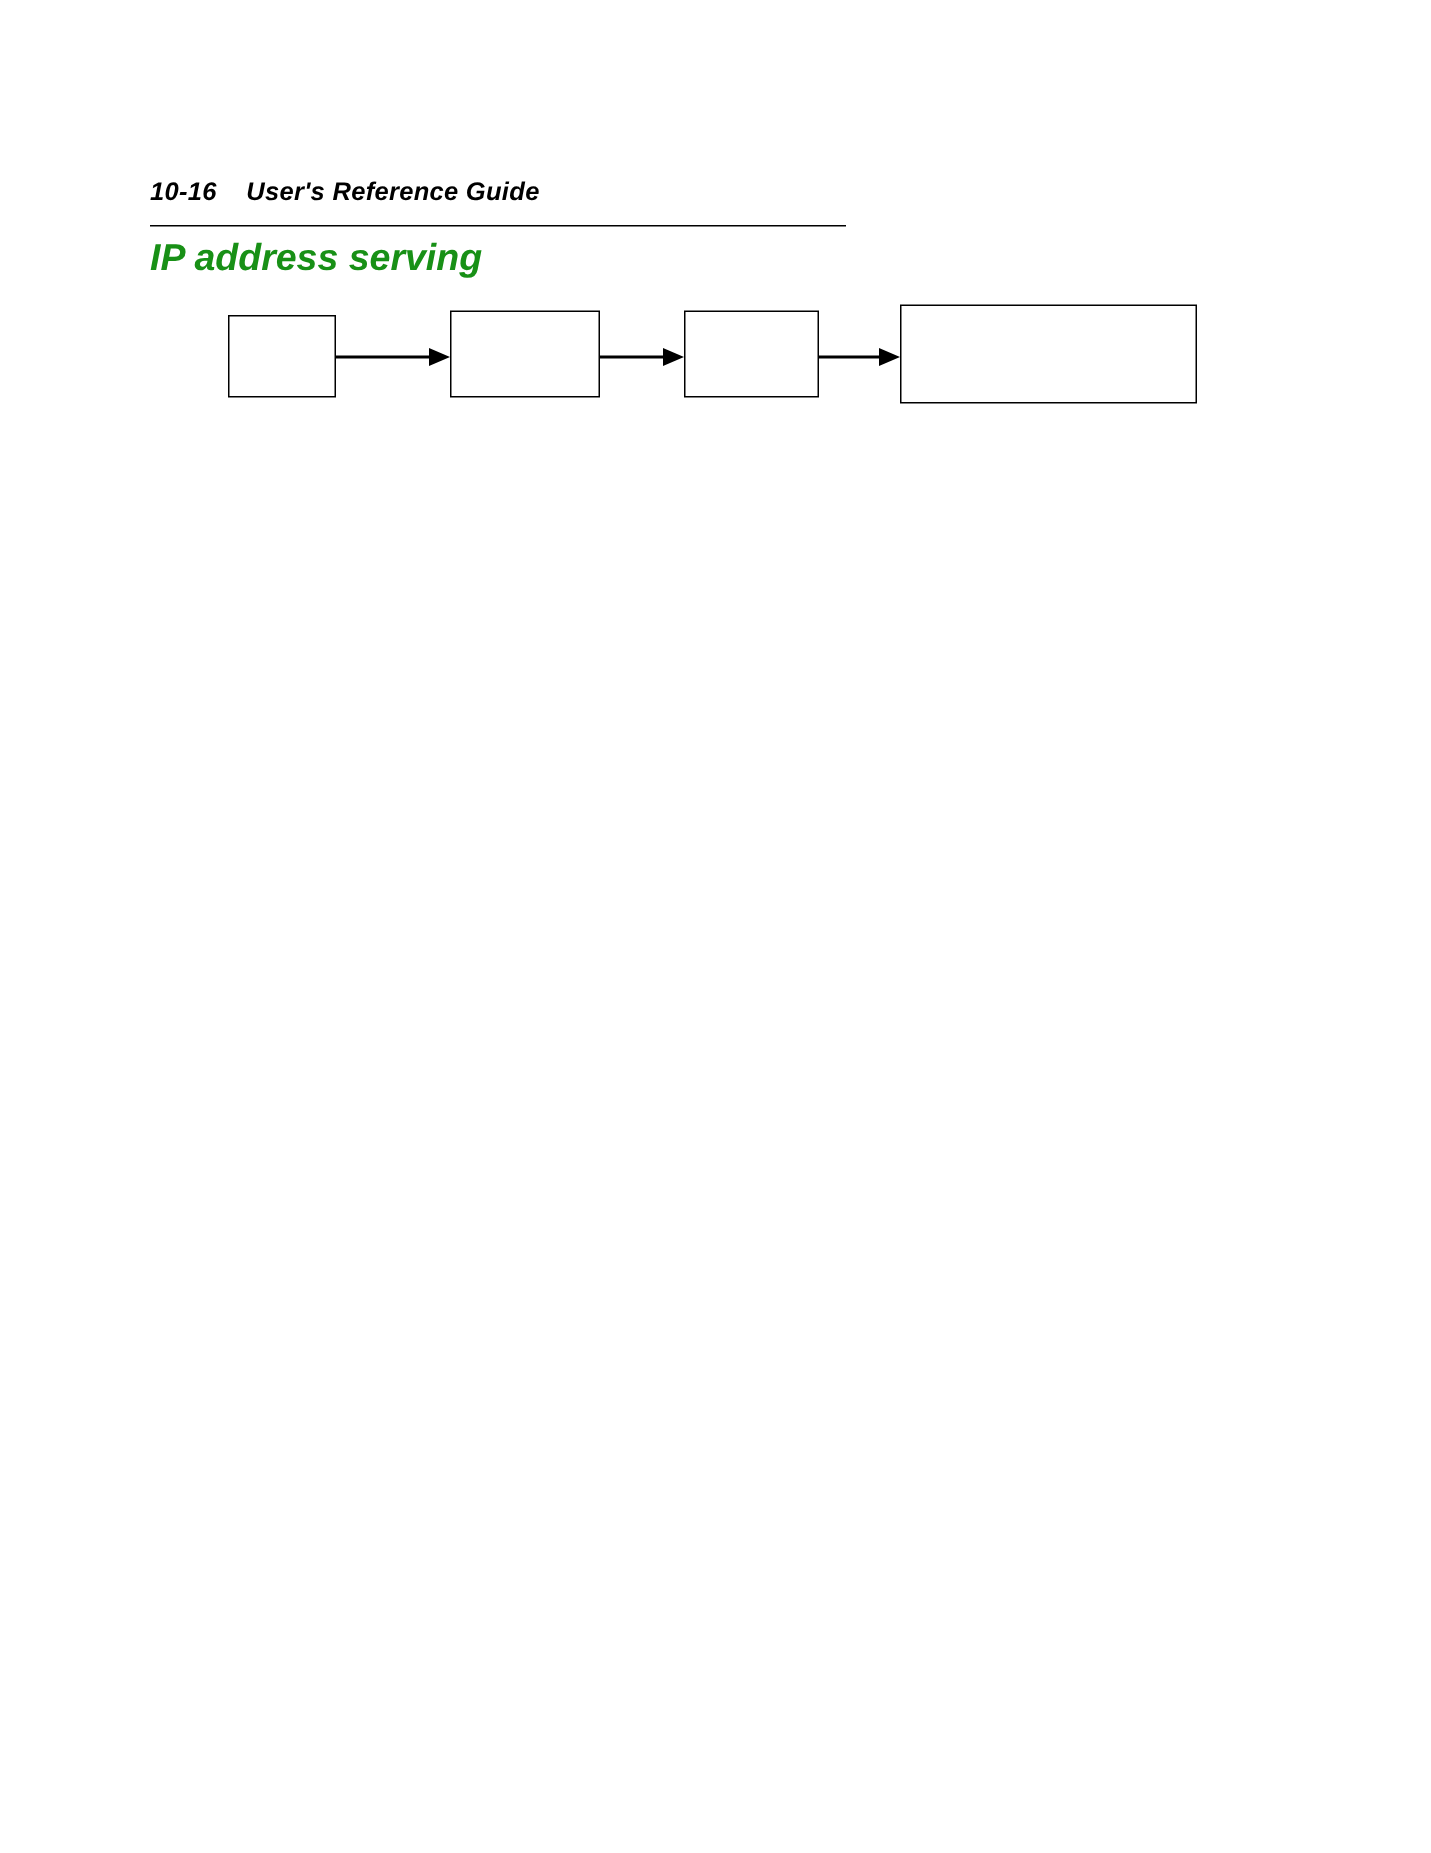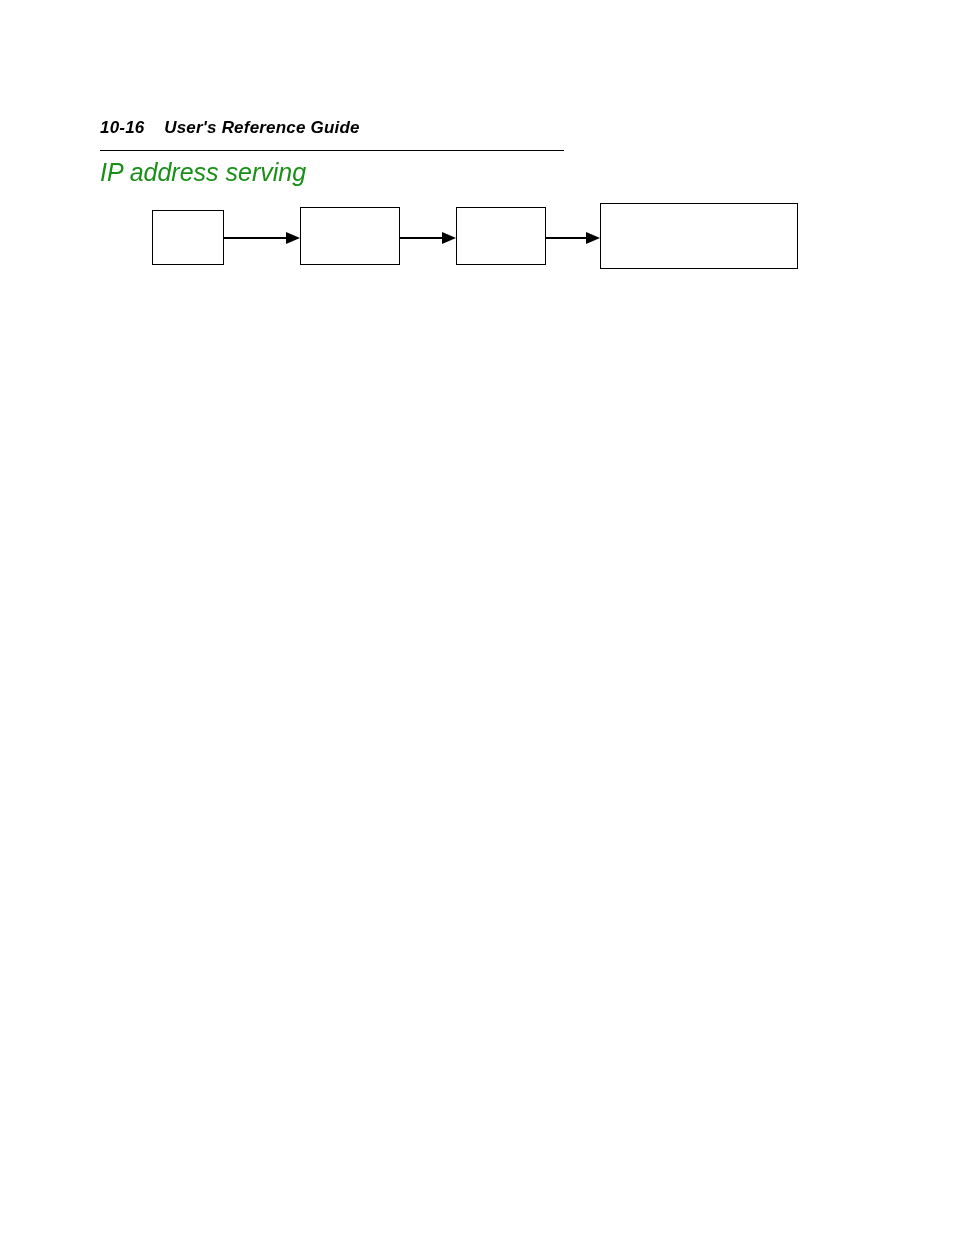--- a/index.html
+++ b/index.html
@@ -20,21 +20,21 @@
     top: 150px;
     width: 464px;
     height: 1px;
     background: #000;
   }
   .section-title {
     position: absolute;
     left: 100px;
     top: 158px;
     font-style: italic;
-    font-weight: 400;
+    font-weight: 700;
     font-size: 25px;
     color: #189016;
   }
   .diagram {
     position: absolute;
     left: 100px;
     top: 200px;
     width: 760px;
     height: 80px;
   }

